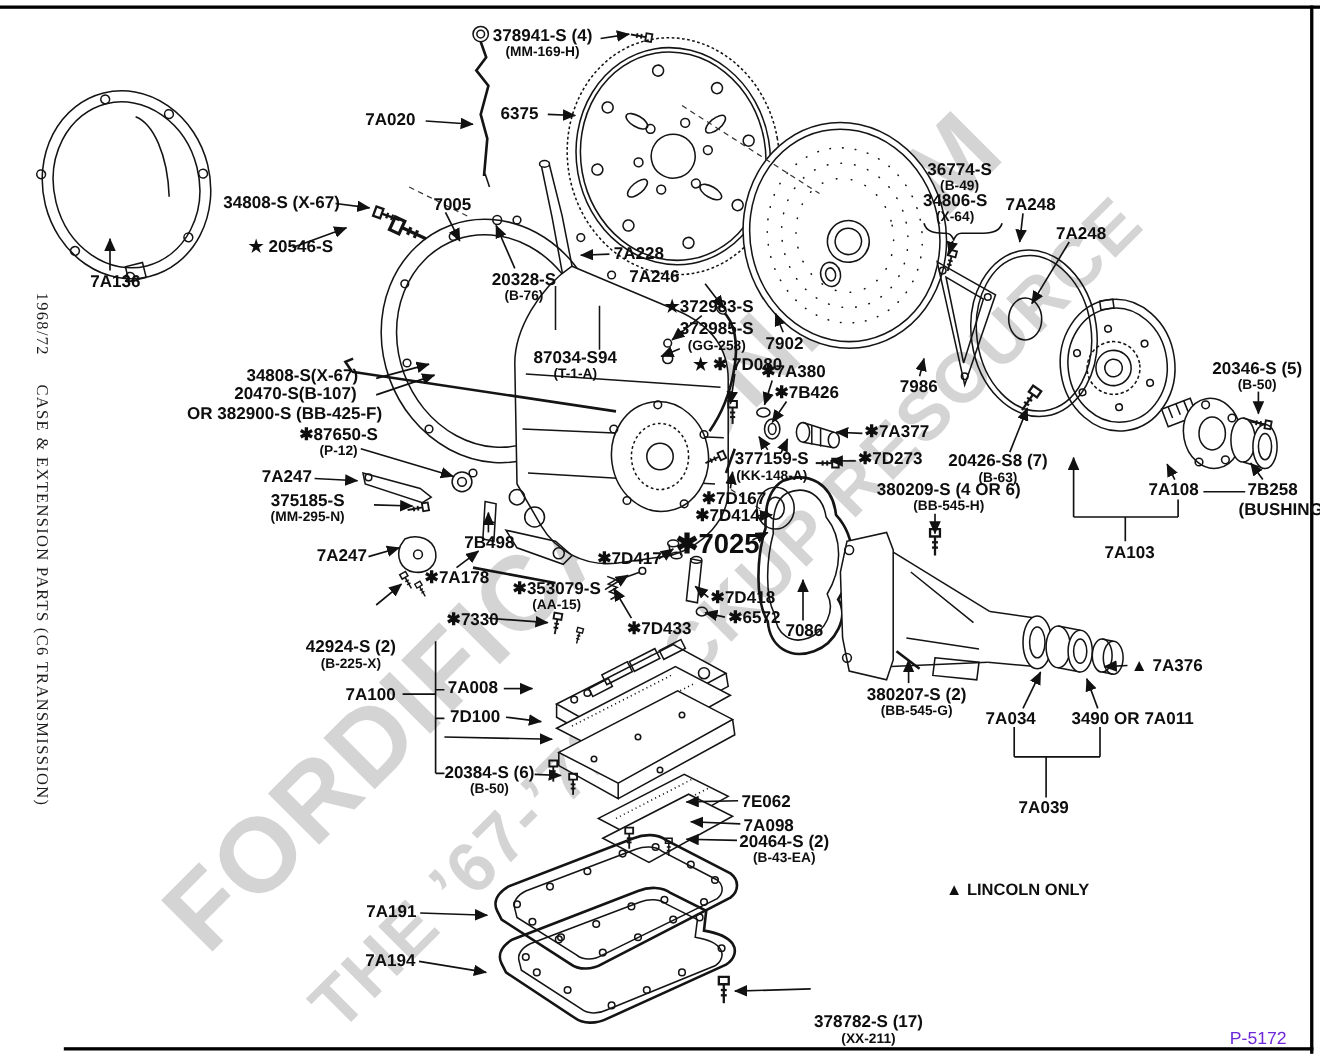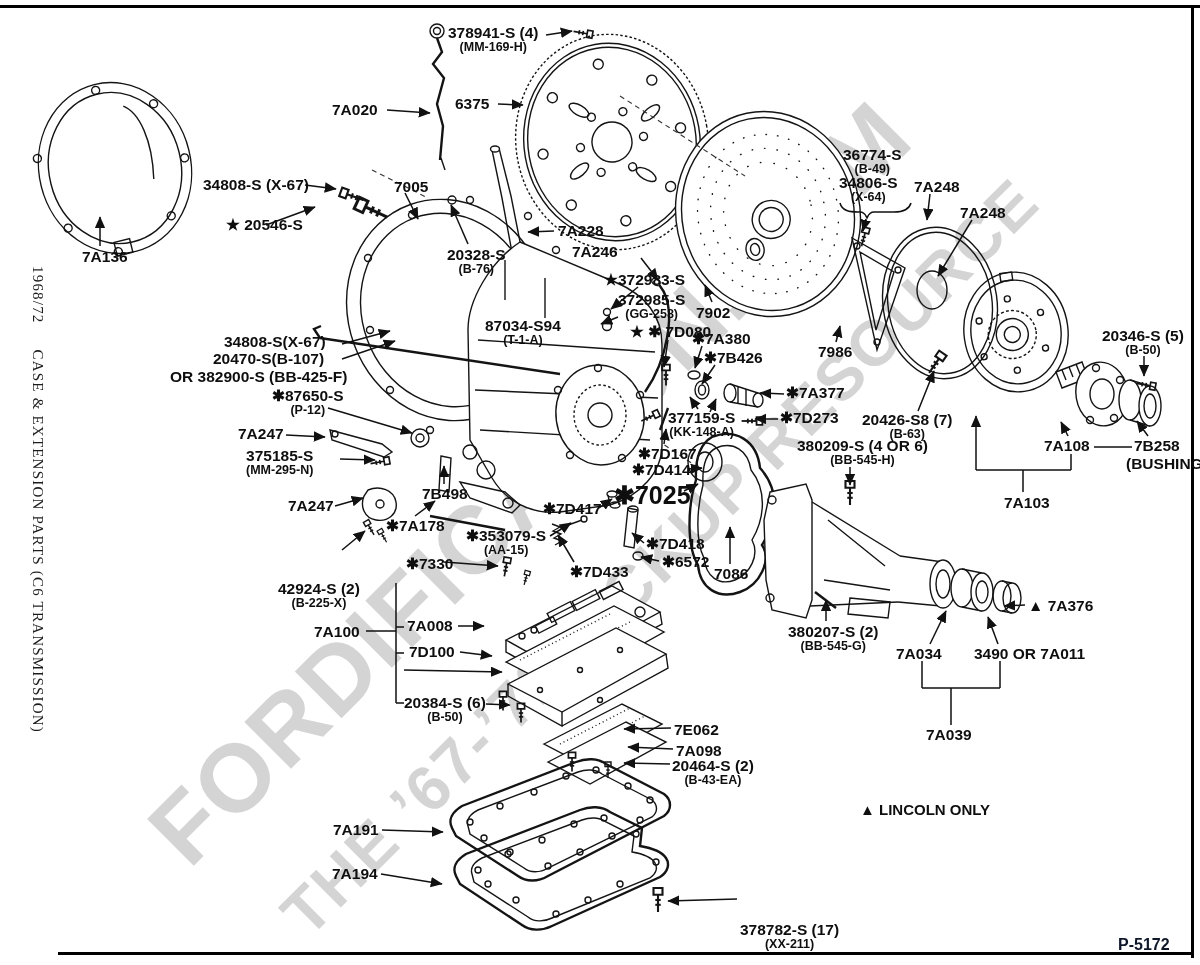--- a/index.html
+++ b/index.html
@@ -22,21 +22,21 @@
   .th{stroke-width:2.4;}
   .ld{stroke:#111;fill:none;stroke-width:1.5;marker-end:url(#ah);}
   .pl{stroke:#111;fill:none;stroke-width:1.5;}
   .dsh{stroke:#333;fill:none;stroke-width:1.1;stroke-dasharray:5 4;}
   .lbl{position:absolute;z-index:3;color:#0e0e0e;font-weight:bold;font-size:15.5px;
        line-height:1.02;text-align:center;white-space:nowrap;}
   .lbl span{display:block;}
   .lbl .sub{font-size:12.5px;font-weight:bold;}
   .lbl.lg{font-size:25px;}
   .legend{position:absolute;z-index:3;font-weight:bold;font-size:15px;color:#0e0e0e;white-space:nowrap;}
-  .pcode{position:absolute;z-index:3;font-weight:bold;font-size:16px;color:#0f172a;}
+  .pcode{position:absolute;z-index:3;font-weight:normal;font-size:16px;color:#6d28d9;}
 </style>
 </head>
 <body>
 
 <div class="page">
 
   <div class="b" style="left:0;top:5px;width:1200px;height:3px;"></div>
   <div class="b" style="left:1191px;top:5px;width:3px;height:953px;"></div>
   <div class="b" style="left:58px;top:952px;width:1136px;height:3px;"></div>
 

